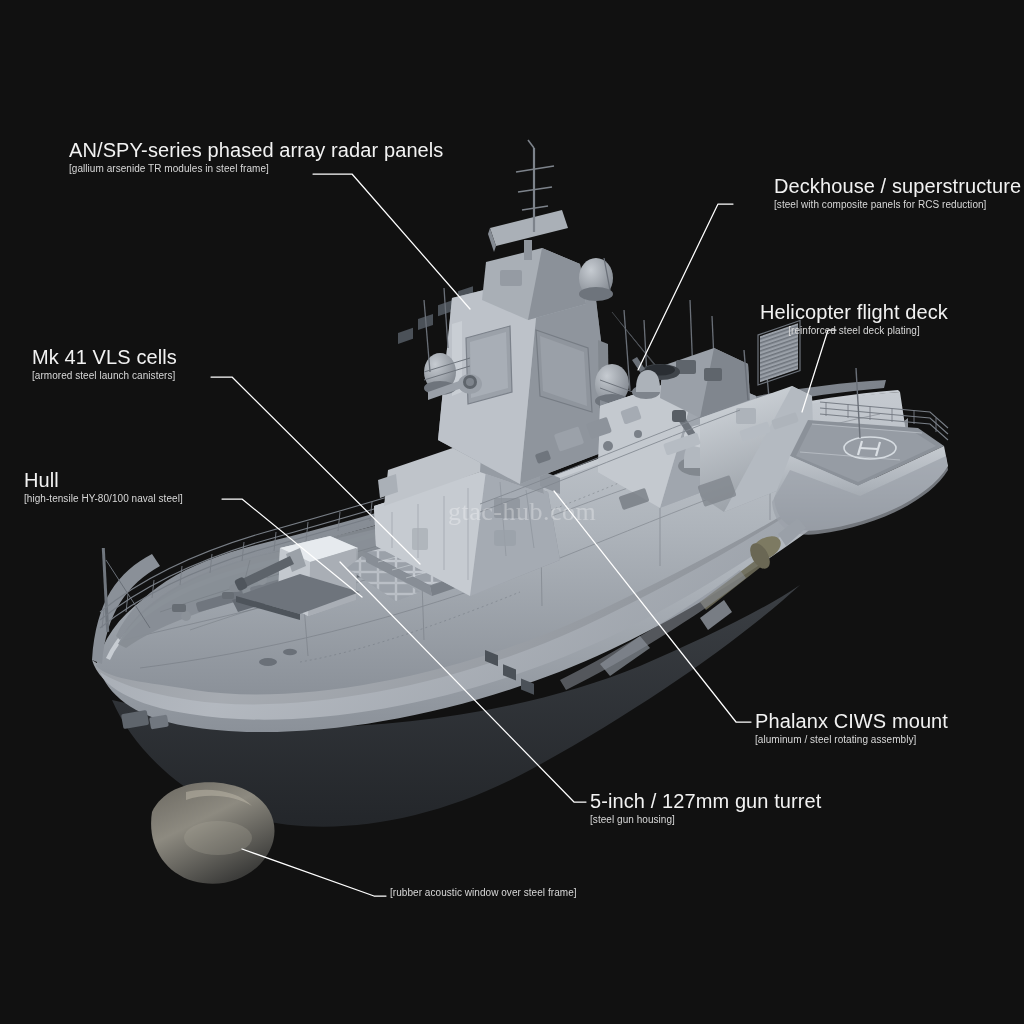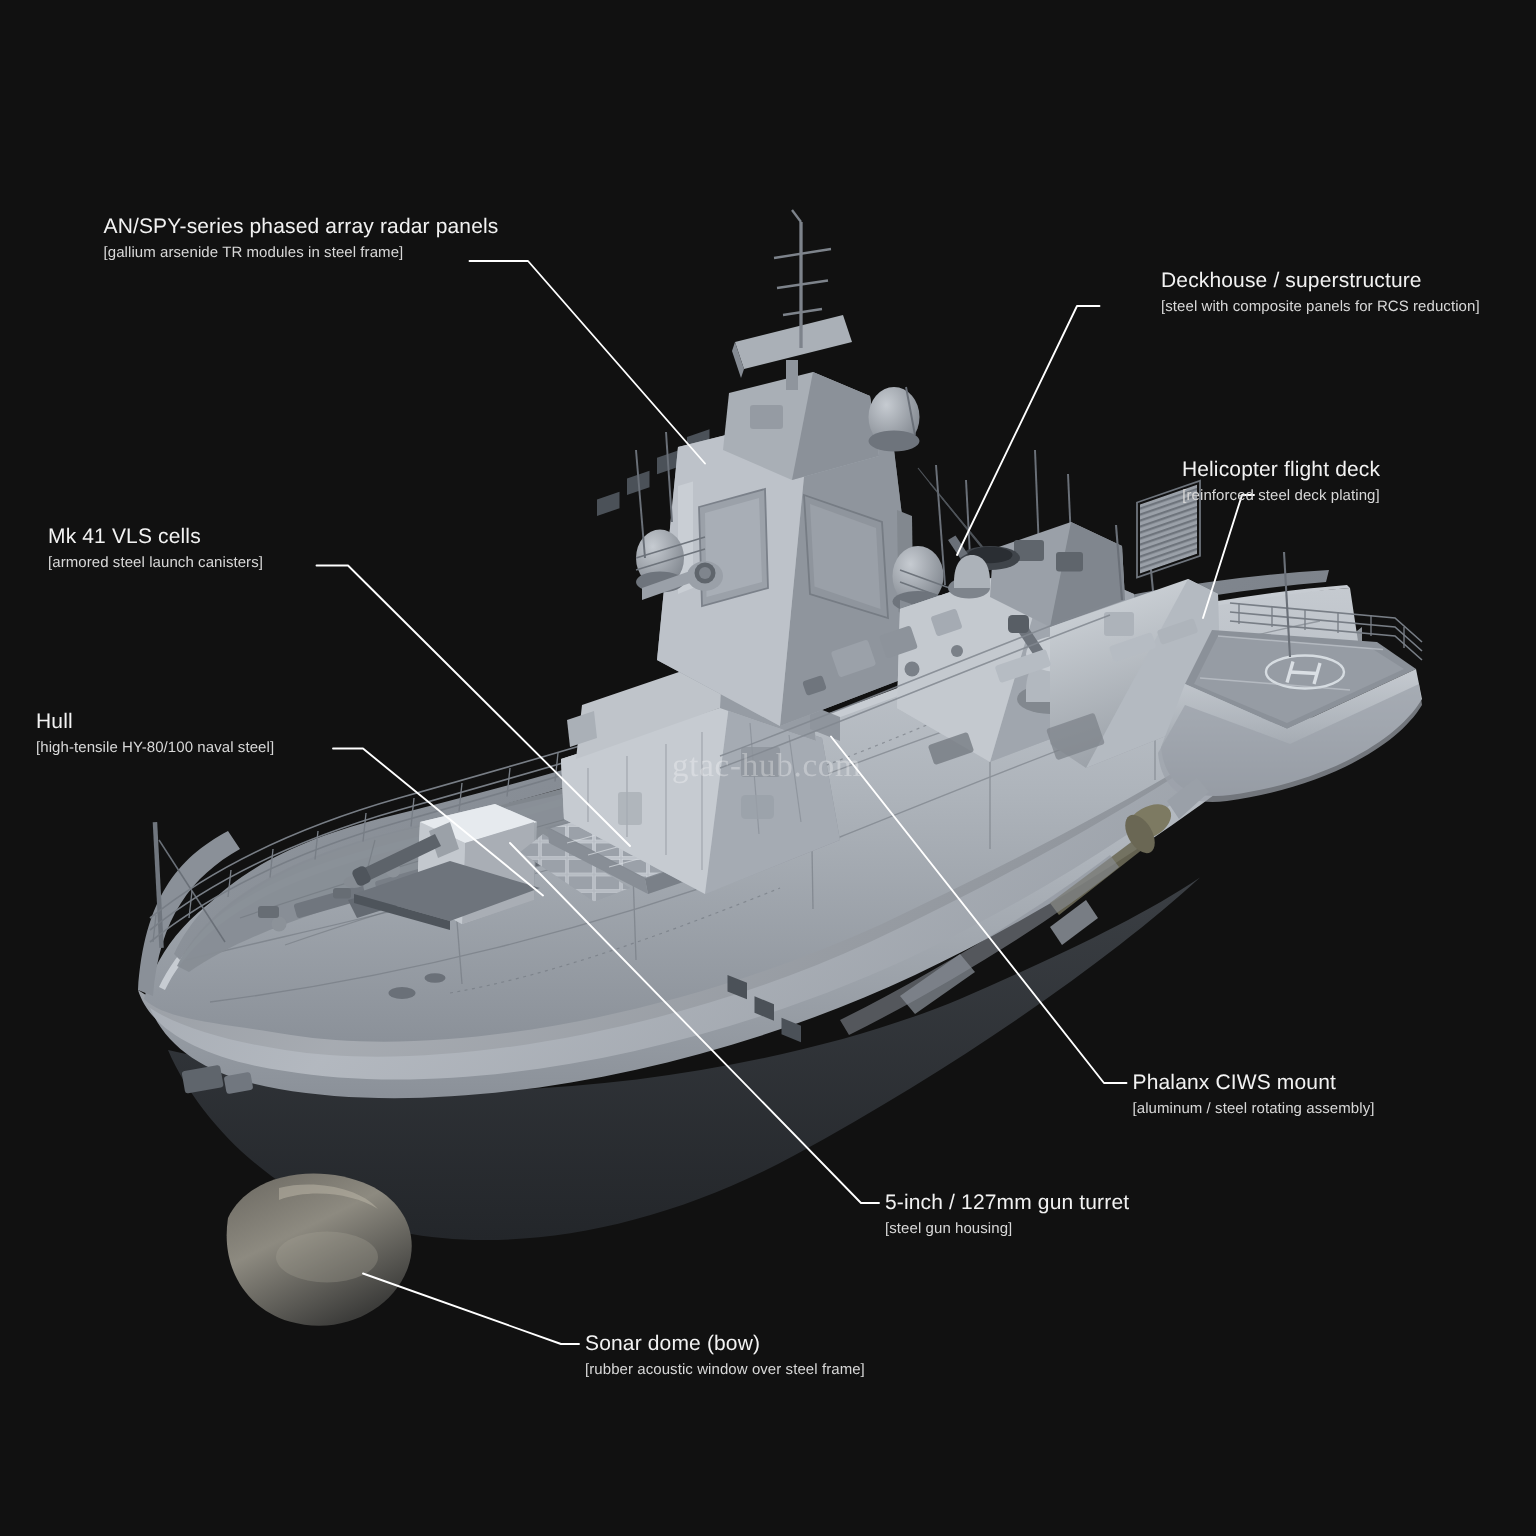--- a/index.html
+++ b/index.html
@@ -11,32 +11,32 @@
     position:relative;
   }
   #stage{position:absolute;inset:0;width:1024px;height:1024px;}
   svg.layer{position:absolute;left:0;top:0;width:1024px;height:1024px;}
   #shipLayer{z-index:1;}
   #leaderLayer{z-index:3;pointer-events:none;}
   #labelLayer{position:absolute;left:0;top:0;width:1024px;height:1024px;z-index:4;}
 
   .callout{position:absolute;white-space:nowrap;}
   .callout .title{
-    color:#f2f2f2;font-size:14px;line-height:21px;
+    color:#f2f2f2;font-size:20px;line-height:21px;
     letter-spacing:.1px;
   }
   .callout .sub{
     color:#d8d8d8;font-size:10px;line-height:16px;
     letter-spacing:.05px;
   }
   .callout.right{text-align:center;}
   .watermark{
     position:absolute;z-index:2;
     color:rgba(255,255,255,0.30);
-    font-size:22px;letter-spacing:.5px;
+    font-size:26px;letter-spacing:.5px;
     font-family:"Liberation Serif", serif;
     left:448px;top:497px;
     pointer-events:none;
   }
 </style>
 </head>
 <body>
 
 <div id="stage">
 
@@ -516,18 +516,17 @@
       <div class="title">Phalanx CIWS mount</div>
       <div class="sub">[aluminum / steel rotating assembly]</div>
     </div>
 
     <div class="callout" style="left:590px;top:791px;">
       <div class="title">5-inch / 127mm gun turret</div>
       <div class="sub">[steel gun housing]</div>
     </div>
 
     <div class="callout" style="left:390px;top:885px;">
-      <div class="title">Sonar dome (bow)</div>
       <div class="sub">[rubber acoustic window over steel frame]</div>
     </div>
 
   </div>
 </div>
 
 </body></html>

